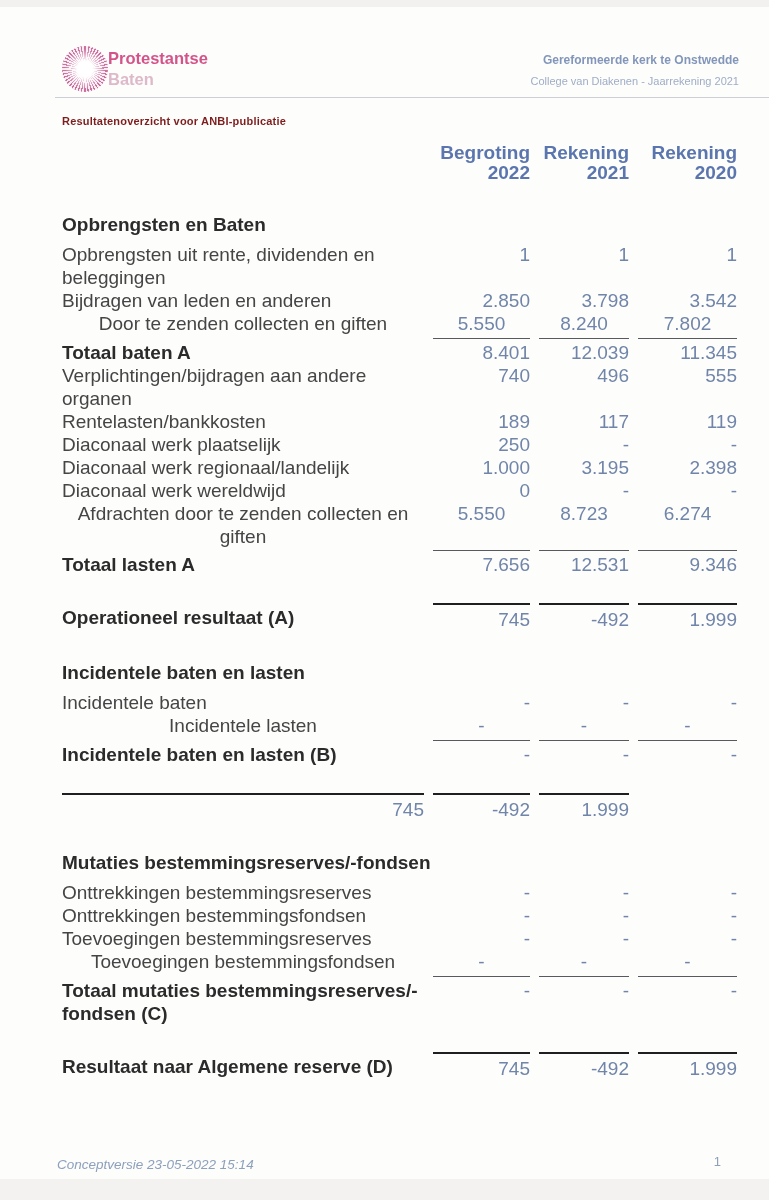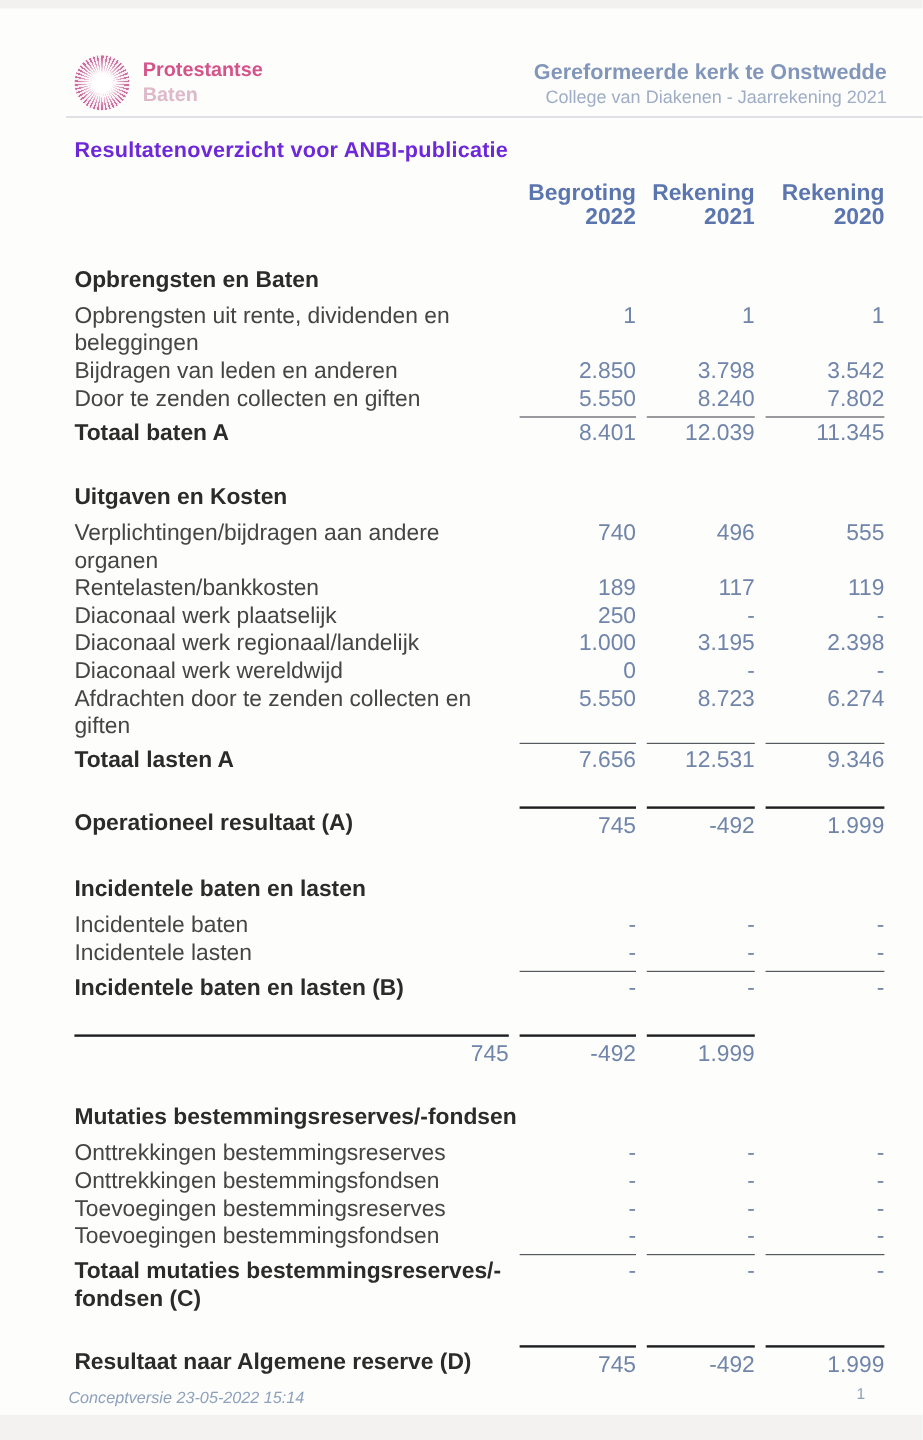--- a/index.html
+++ b/index.html
@@ -18,64 +18,64 @@
   }
   .edge-strip-bottom {
     position: absolute; bottom: 0; left: 0; right: 0; height: 21px;
     background: #f3f2f0;
   }
   
   header {
     display: flex; justify-content: space-between; align-items: flex-start;
     padding: 46px 30px 0 62px;
   }
-  .brand { display: flex; align-items: center; gap: 11px; }
+  .brand { display: flex; align-items: center; }
   .logo-mark {
     width: 46px; height: 46px; border-radius: 50%;
     background:
       radial-gradient(circle at 50% 50%, #ffffff 0 24%, rgba(255,255,255,0) 62%),
       repeating-conic-gradient(#cb6f9f 0deg 3.5deg, #f8ebf1 3.5deg 8.5deg);
     flex: 0 0 auto;
   }
   .brand-text { line-height: 21px; font-size: 16.5px; }
   .brand-line1 { color: #d4548a; font-weight: 700; }
   .brand-line2 { color: #ddb9c9; font-weight: 700; }
   .letterhead { text-align: right; line-height: 21px; padding-top: 4px; }
-  .letterhead .org { font-size: 18px; font-weight: 700; color: #8296ba; }
-  .letterhead .subtitle { font-size: 15px; color: #9fadc6; }
+  .letterhead .org { font-size: 12px; font-weight: 700; color: #8296ba; }
+  .letterhead .subtitle { font-size: 11px; color: #9fadc6; }
   .header-rule {
     margin: 5px 0 0 55px;
     border-top: 1px solid #ccd0d6;
   }
   
   h1 {
     margin: 17px 30px 0 62px;
-    font-size: 18px; letter-spacing: 0.2px;
-    color: #6d28d9;
+    font-size: 11px; letter-spacing: 0.2px;
+    color: #7f1d1d;
   }
   
   .table { margin: 16px 32px 0 62px; font-size: 19px; }
   .trow {
     display: grid;
     grid-template-columns: 1fr 97px 90px 99px;
     column-gap: 9px;
     line-height: 23px;
   }
   .cell.label { color: #454545; }
   .cell.num { text-align: right; color: #7085a9; }
   .bold, .sechead, .total .label, .result .label { font-weight: 700; color: #2b2b2b; }
   
   .thead { line-height: 20px; margin-bottom: 15px; }
   .thead .num { color: #5b76ae; font-weight: 700; }
   .thead .num span { display: block; }
   
   .sechead { margin: 31px 0 7px 0; line-height: 22px; }
   .sechead.first { }
   
-  .sum .cell { padding-bottom: 3px; }
+  .sum .cell { padding-bottom: 3px; text-align: center; }
   .sum .num { border-bottom: 1.5px solid #565a5f; }
   .total .cell { padding-top: 2px; }
   
   .result { margin-top: 27px; }
   .result .cell { padding-top: 3px; }
   .result .num { border-top: 2.5px solid #1d1f21; }
   
   .footer-note {
     position: absolute; left: 57px; bottom: 28px;
     font-size: 13.5px; font-style: italic; color: #8da0bc;
@@ -145,21 +145,20 @@
     <div class="cell num">8.240</div>
     <div class="cell num">7.802</div>
   </div>
   <div class="trow total">
     <div class="cell label">Totaal baten A</div>
     <div class="cell num">8.401</div>
     <div class="cell num">12.039</div>
     <div class="cell num">11.345</div>
   </div>
 
-  <div class="sechead">Uitgaven en Kosten</div>
 
   <div class="trow">
     <div class="cell label">Verplichtingen/bijdragen aan andere organen</div>
     <div class="cell num">740</div>
     <div class="cell num">496</div>
     <div class="cell num">555</div>
   </div>
   <div class="trow">
     <div class="cell label">Rentelasten/bankkosten</div>
     <div class="cell num">189</div>

